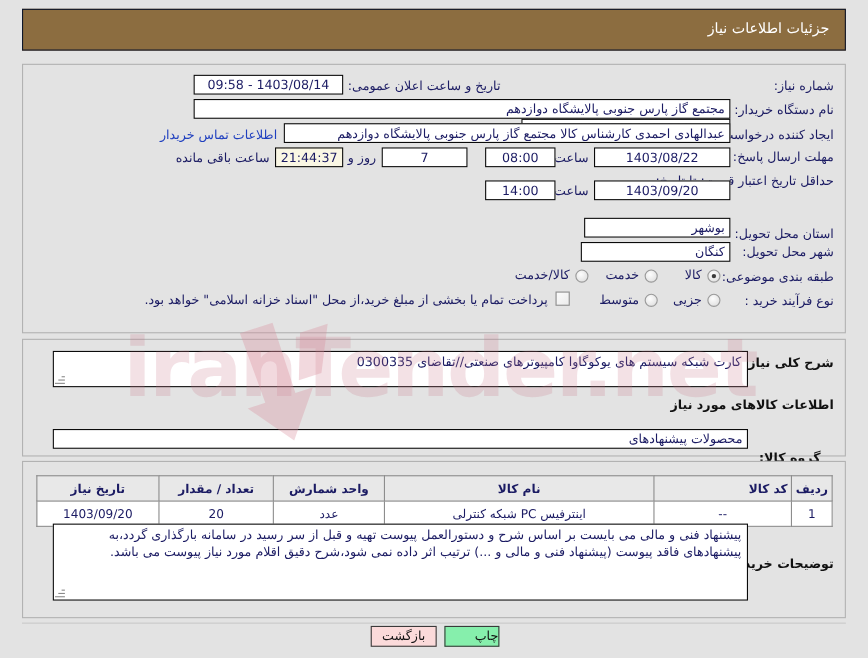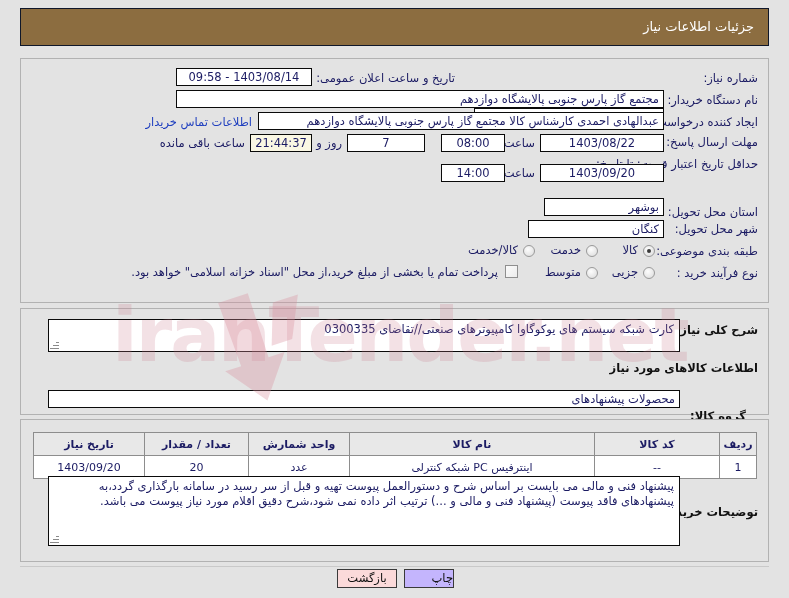--- a/index.html
+++ b/index.html
@@ -225,21 +225,21 @@
     box-sizing: border-box;
     height: 19px;
     border: 1px solid #3a3a3a;
     font-size: 11.5px;
     line-height: 17px;
     text-align: center;
     color: #111;
     cursor: pointer;
     font-family: "DejaVu Sans", "Liberation Sans", sans-serif;
   }
-  .btn-print  { background: #c4b5fd; padding-left: 40px; }
+  .btn-print  { background: #86efac; padding-left: 40px; }
   .btn-back   { background: #fbdada; }
 
   .sep {
     position: absolute;
     left: 20px;
     width: 749px;
     height: 1px;
     background: #c9c9c9;
   }
 </style>
@@ -276,21 +276,21 @@
     <span class="plaintext" style="right:426px; top:77px;">روز و</span>
     <span class="fld hl ctr" style="right:456px; top:75px; width:62px;">21:44:37</span>
     <span class="plaintext" style="right:523px; top:77px;">ساعت باقی مانده</span>
 
     <span class="lbl" style="right:10px; top:99px; width:92px; line-height:13px;">حداقل تاریخ اعتبار قیمت: تا تاریخ:</span>
     <span class="fld ctr" style="right:104px; top:105px; width:124px;">1403/09/20</span>
     <span class="plaintext" style="right:233px; top:107px;">ساعت</span>
     <span class="fld ctr" style="right:263px; top:105px; width:64px;">14:00</span>
 
     <span class="lbl" style="right:10px; top:146px;">استان محل تحویل:</span>
-    <span class="fld rtlt" style="right:104px; top:139px; width:120px;">بوشهر</span>
+    <span class="fld rtlt" style="right:104px; top:139px; width:133px;">بوشهر</span>
 
     <span class="lbl" style="right:10px; top:163px;">شهر محل تحویل:</span>
     <span class="fld rtlt" style="right:104px; top:161px; width:136px;">کنگان</span>
 
     <span class="lbl" style="right:10px; top:185px;">طبقه بندی موضوعی:</span>
     <span class="radio on" style="right:113px; top:186px;"></span>
     <span class="rlbl" style="right:130px; top:184px;">کالا</span>
     <span class="radio" style="right:170px; top:186px;"></span>
     <span class="rlbl" style="right:187px; top:184px;">خدمت</span>
     <span class="radio" style="right:233px; top:186px;"></span>
@@ -323,21 +323,21 @@
     <span class="lbl-b" style="position:absolute; right:22px; top:84px;margin-top:16px;">گروه کالا:</span>
     <span class="fld rtlt" style="right:88px; top:81px; width:632px;">محصولات پیشنهادهای</span>
   </div>
 
   <div class="panel panel-3">
 
     <table class="tbl">
       <thead>
         <tr>
           <th style="width:30px;">ردیف</th>
-          <th style="width:118px;">کد کالا</th>
+          <th style="width:118px;text-align:right;">کد کالا</th>
           <th>نام کالا</th>
           <th style="width:94px;">واحد شمارش</th>
           <th style="width:97px;">تعداد / مقدار</th>
           <th style="width:104px;">تاریخ نیاز</th>
         </tr>
       </thead>
       <tbody>
         <tr>
           <td>1</td>
           <td>--</td>

